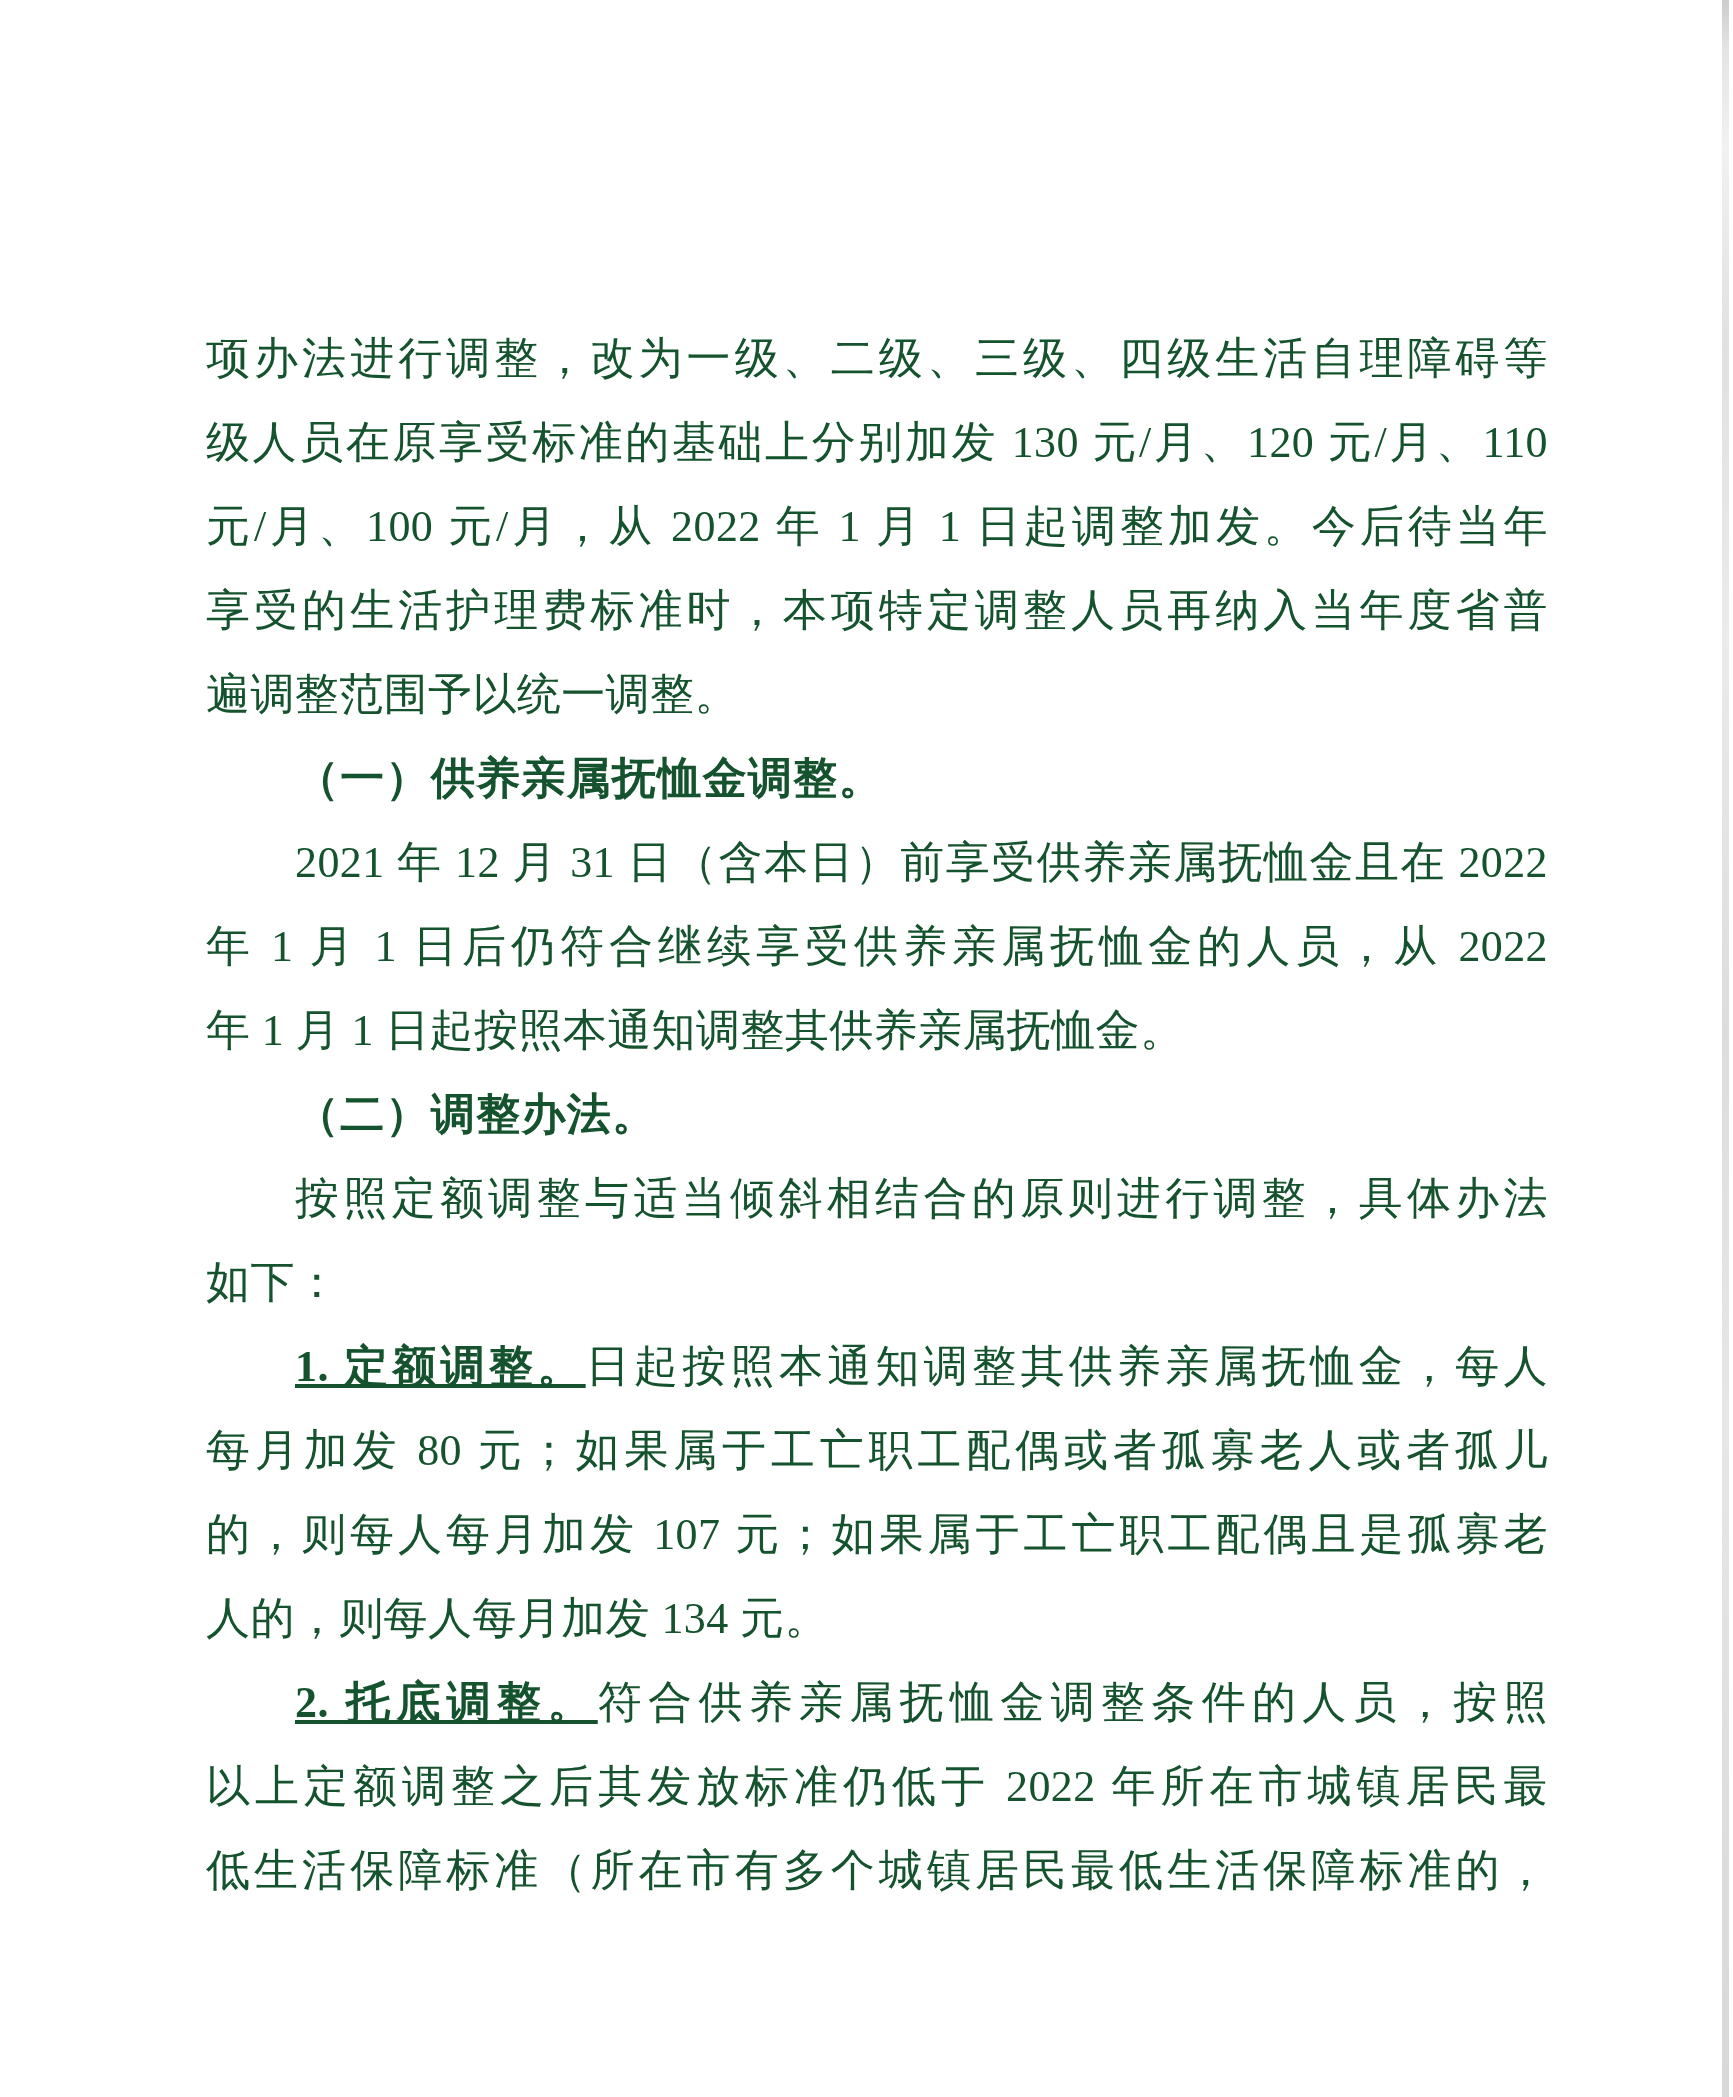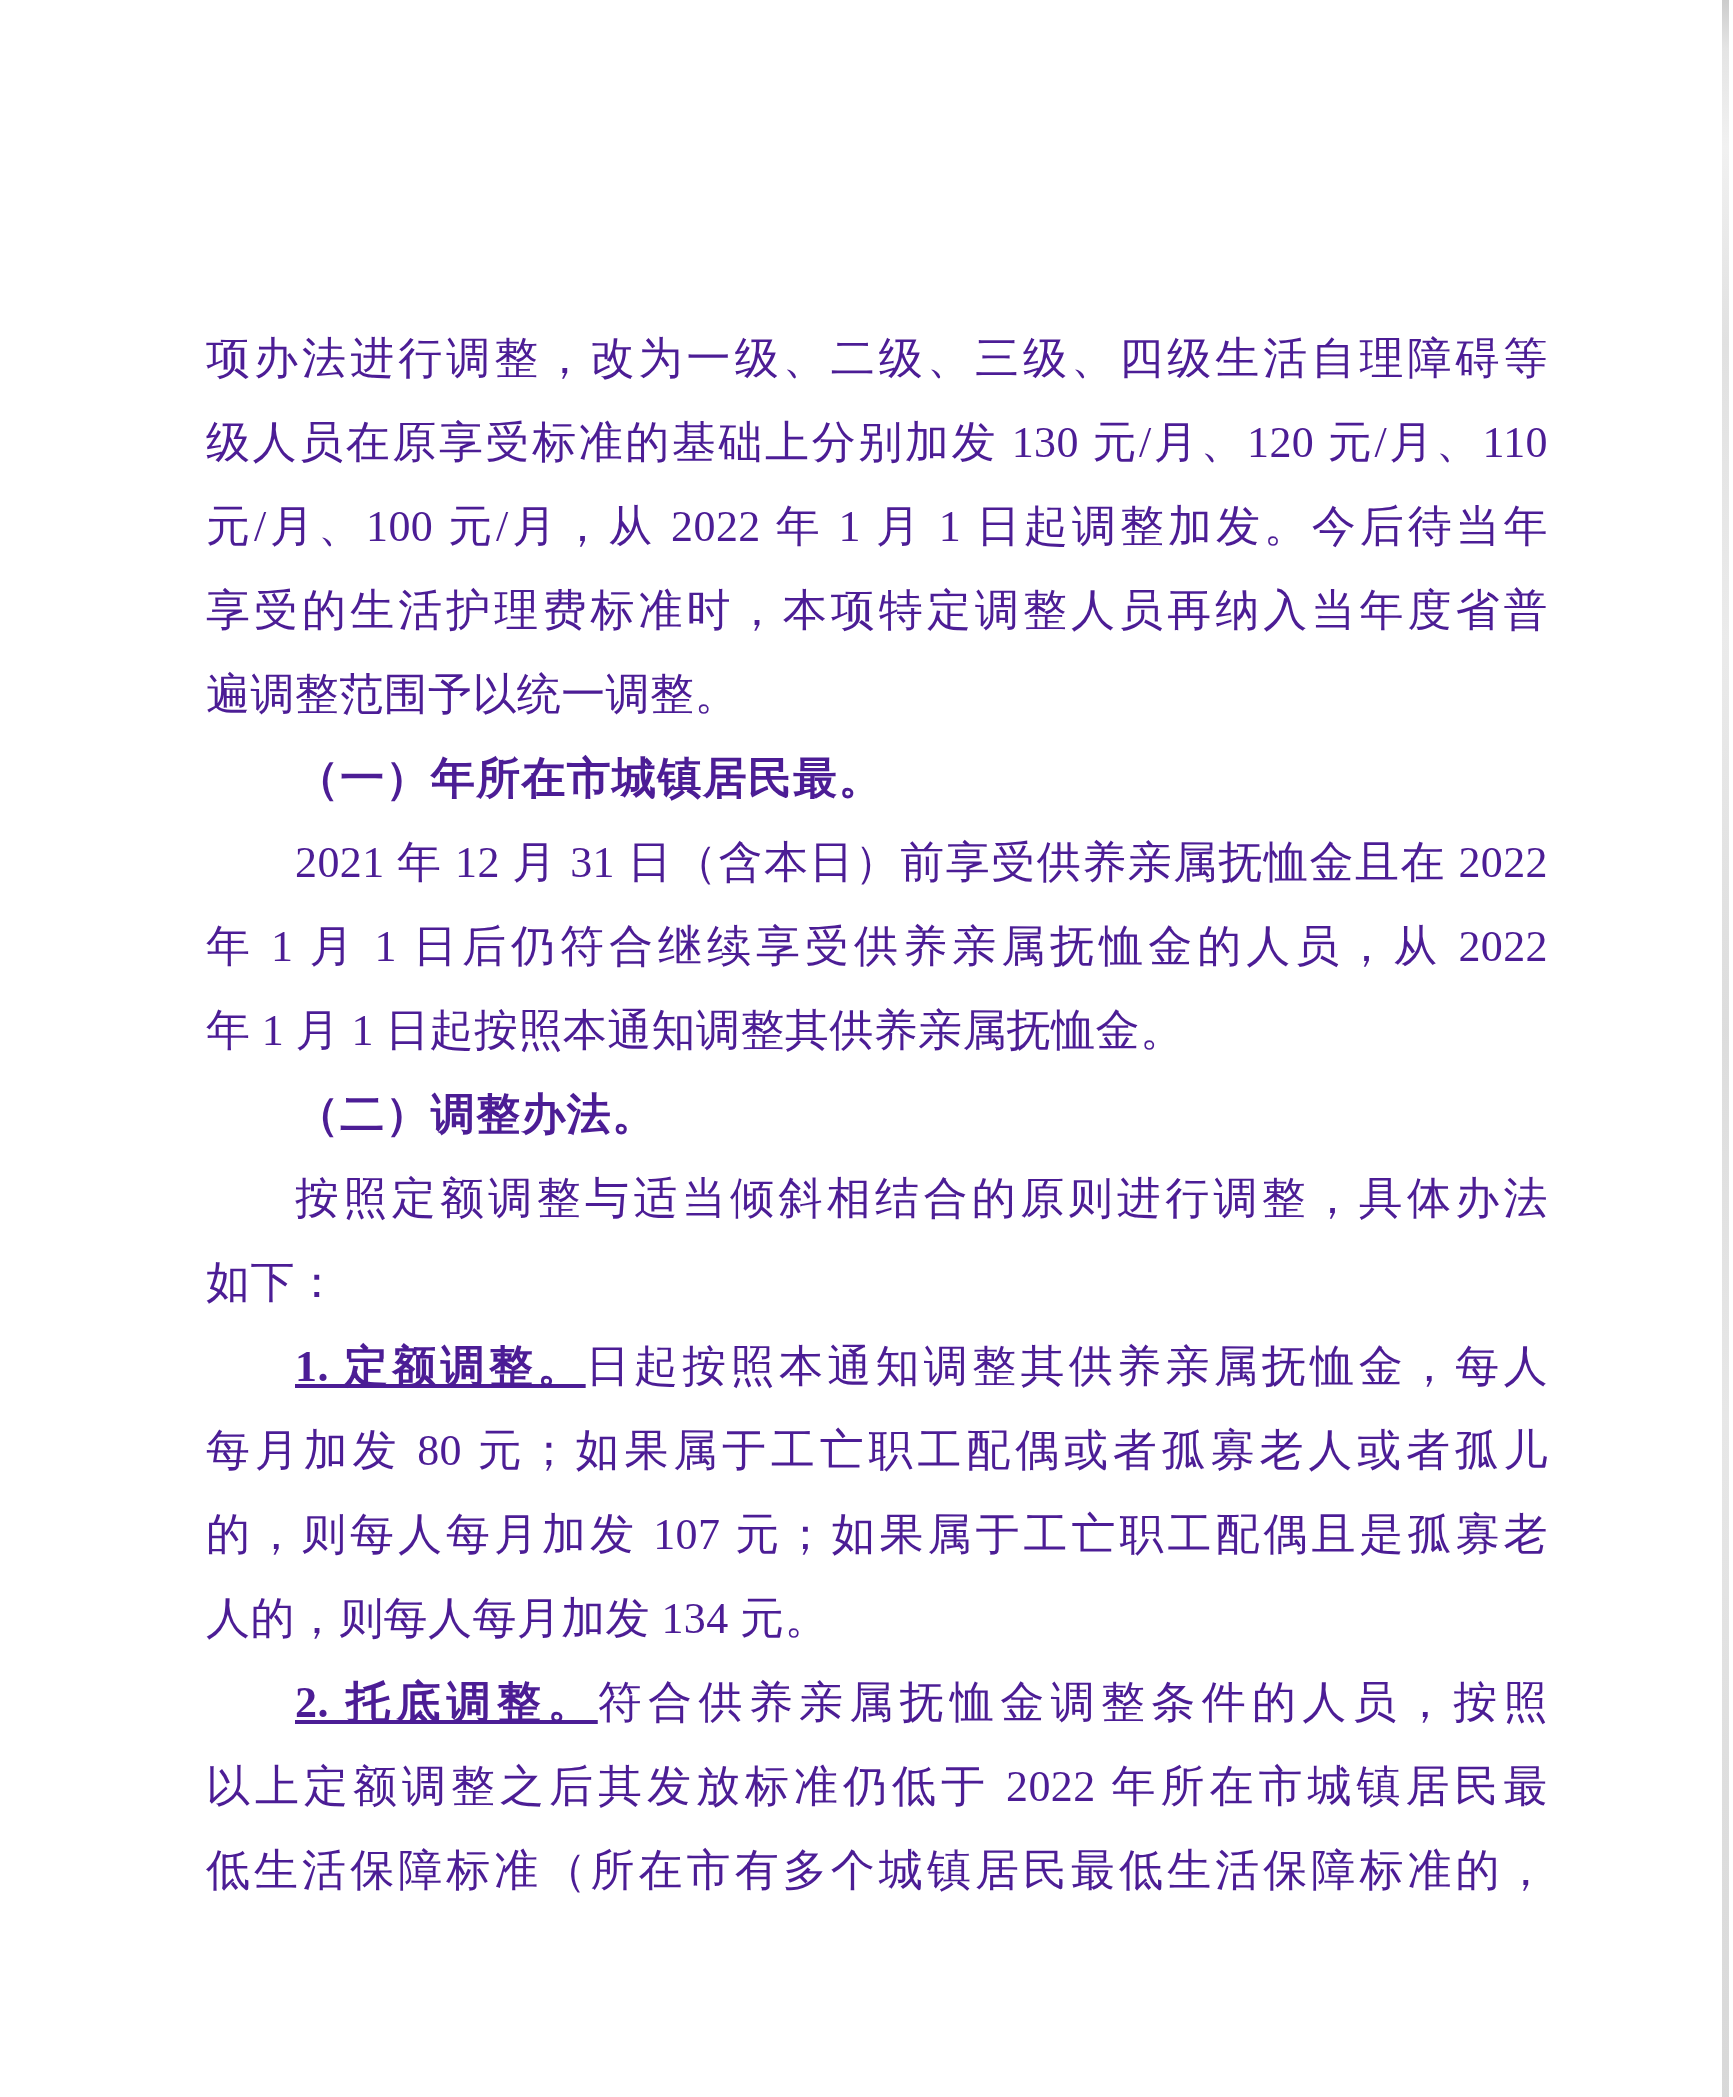--- a/index.html
+++ b/index.html
@@ -4,21 +4,21 @@
 <style>
   html,body{margin:0;padding:0;}
   body{
     width:1734px;height:2452px;position:relative;overflow:hidden;
     background:#ffffff;
     font-family:"Liberation Serif","DejaVu Serif",serif;
   }
   .page{position:absolute;inset:0;background:#ffffff;}
   .textblock{position:absolute;left:206px;top:317px;width:1342px;}
   .line{
-    height:84px;line-height:84px;font-size:44px;color:#4c1d95;
+    height:84px;line-height:84px;font-size:44px;color:#14532d;
     letter-spacing:0.4px;
     text-align:justify;text-align-last:justify;
   }
   .s{text-align:left;text-align-last:left;}
   .ind{padding-left:89px;}
   .h{font-weight:700;letter-spacing:1.3px;}
   .b{font-weight:700;text-decoration:underline;}
   .scan-edge{
     position:absolute;top:0;right:5.5px;width:6.3px;height:2452px;
     background:linear-gradient(180deg,
@@ -31,21 +31,21 @@
 <body>
 
 <div class="page">
 
   <div class="textblock">
     <div class="line">项办法进行调整，改为一级、二级、三级、四级生活自理障碍等</div>
     <div class="line">级人员在原享受标准的基础上分别加发 130 元/月、120 元/月、110</div>
     <div class="line">元/月、100 元/月，从 2022 年 1 月 1 日起调整加发。今后待当年</div>
     <div class="line">享受的生活护理费标准时，本项特定调整人员再纳入当年度省普</div>
     <div class="line s">遍调整范围予以统一调整。</div>
-    <div class="line s ind h">（一）年所在市城镇居民最。</div>
+    <div class="line s ind h">（一）供养亲属抚恤金调整。</div>
     <div class="line ind">2021 年 12 月 31 日（含本日）前享受供养亲属抚恤金且在 2022</div>
     <div class="line">年 1 月 1 日后仍符合继续享受供养亲属抚恤金的人员，从 2022</div>
     <div class="line s">年 1 月 1 日起按照本通知调整其供养亲属抚恤金。</div>
     <div class="line s ind h">（二）调整办法。</div>
     <div class="line ind">按照定额调整与适当倾斜相结合的原则进行调整，具体办法</div>
     <div class="line s">如下：</div>
     <div class="line ind">
       <span class="b">1. 定额调整。</span><span>日起按照本通知调整其供养亲属抚恤金，每人</span>
     </div>
     <div class="line">每月加发 80 元；如果属于工亡职工配偶或者孤寡老人或者孤儿</div>

